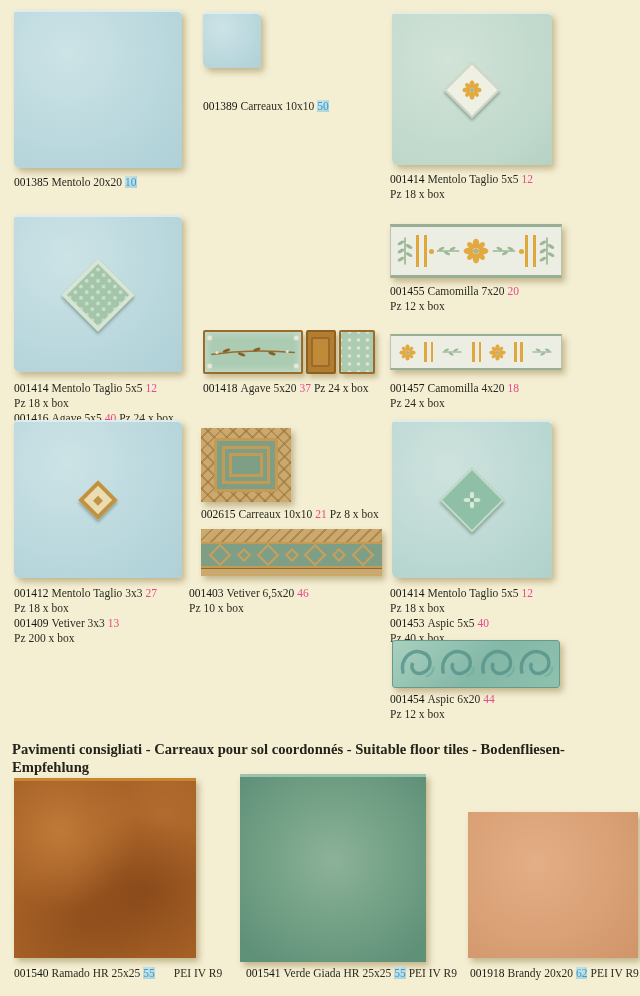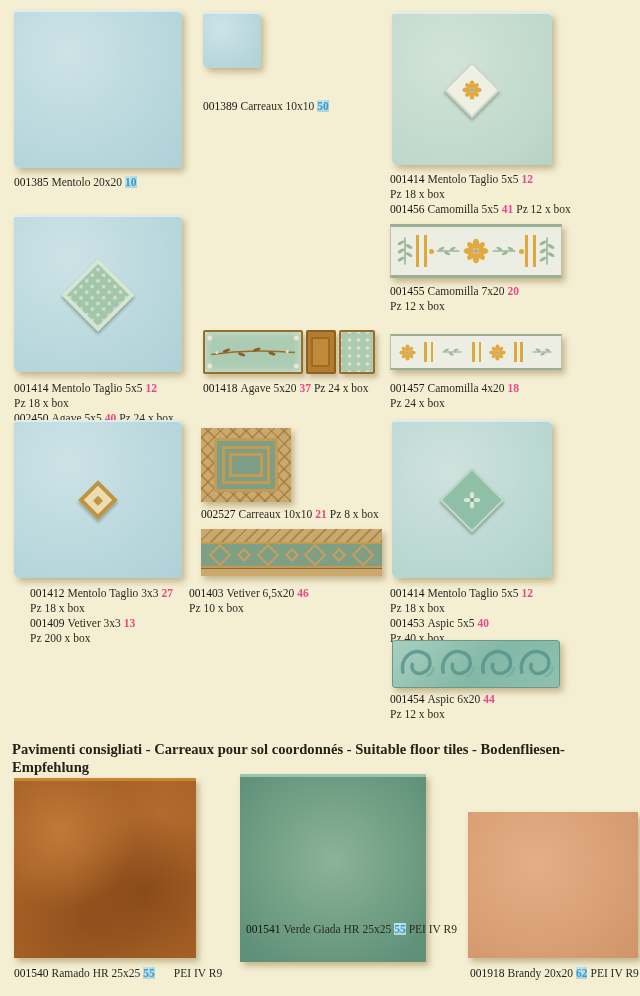--- a/index.html
+++ b/index.html
@@ -7,21 +7,21 @@
     width:640px;height:996px;position:relative;overflow:hidden;
     background:#f4eed3;
     font-family:"Liberation Serif","DejaVu Serif",serif;
     color:#2a2a20;
   }
   .abs{position:absolute}
   
   .lblk{font-size:11.5px;line-height:15px;white-space:nowrap}
   .ln span{margin-right:3px}
   .code{font-weight:normal;color:#14140e}
-  .price{font-weight:bold}
+  .price{font-weight:normal}
   .price.blue{color:#2b9fd8}
   .price.pink{color:#e9488a}
   .gap{margin-left:16px !important}
   .heading{
     left:12px;top:740px;width:626px;
     font-size:14.6px;font-weight:bold;color:#23231a;line-height:18px;
   }
   
   .tile{box-shadow:3px 4px 6px rgba(135,115,55,.45);box-sizing:border-box}
   .flat{display:flex;align-items:center;justify-content:center;border-radius:3px 5px 4px 6px;border-top:2px solid rgba(255,255,255,.55)}
@@ -203,23 +203,20 @@
         <use href="#sym-flower"></use>
       </svg>
   </div>
 </div>
 
 <div class="abs lblk" style="left:390px;top:172px">
   <div class="ln">
     <span class="code">001414</span><span>Mentolo Taglio 5x5</span><span class="price pink">12</span>
   </div>
   <div class="ln"><span>Pz 18 x box</span></div>
-  <div class="ln">
-    <span class="code">001456</span><span>Camomilla 5x5</span><span class="price pink">41</span><span>Pz 12 x box</span>
-  </div>
 </div>
 
 <div class="abs tile c720">
   <svg class="sprig">
       <use href="#sym-sprig"></use>
     </svg>
   <span class="ybars"></span>
   <span class="odot"></span>
   <svg class="frond">
       <use href="#sym-frond"></use>
@@ -247,21 +244,21 @@
 <div class="abs tile flat blue t-mtagave">
   <div class="dia dia-agave"></div>
 </div>
 
 <div class="abs lblk" style="left:14px;top:381px">
   <div class="ln">
     <span class="code">001414</span><span>Mentolo Taglio 5x5</span><span class="price pink">12</span>
   </div>
   <div class="ln"><span>Pz 18 x box</span></div>
   <div class="ln">
-    <span class="code">002450</span><span>Agave 5x5</span><span class="price pink">40</span><span>Pz 24 x box</span>
+    <span class="code">001416</span><span>Agave 5x5</span><span class="price pink">40</span><span>Pz 24 x box</span>
   </div>
 </div>
 
 <div class="abs a520">
   <div class="a-panel">
     <svg class="branch">
         <use href="#sym-branch"></use>
       </svg>
   </div>
   <div class="a-block">
@@ -300,42 +297,42 @@
   </div>
   <div class="ln"><span>Pz 24 x box</span></div>
 </div>
 
 <div class="abs tile flat blue t-mtgold">
   <div class="dia dia-gold">
       <div class="dia-gold-in"></div>
     </div>
 </div>
 
-<div class="abs lblk" style="left:30px;top:586px">
+<div class="abs lblk" style="left:14px;top:586px">
   <div class="ln">
     <span class="code">001412</span><span>Mentolo Taglio 3x3</span><span class="price pink">27</span>
   </div>
   <div class="ln"><span>Pz 18 x box</span></div>
   <div class="ln">
     <span class="code">001409</span><span>Vetiver 3x3</span><span class="price pink">13</span>
   </div>
   <div class="ln"><span>Pz 200 x box</span></div>
 </div>
 
 <div class="abs tile v10">
   <div class="v10-a">
     <div class="v10-b">
       <div class="v10-c"></div>
     </div>
   </div>
 </div>
 
 <div class="abs lblk" style="left:201px;top:507px">
   <div class="ln">
-    <span class="code">002527</span><span>Carreaux 10x10</span><span class="price pink">21</span><span>Pz 8 x box</span>
+    <span class="code">002615</span><span>Carreaux 10x10</span><span class="price pink">21</span><span>Pz 8 x box</span>
   </div>
 </div>
 
 <div class="abs tile v65">
   <div class="v65-top"></div>
   <div class="v65-mid">
     <span class="dm"></span>
     <span class="dm sm"></span>
     <span class="dm"></span>
     <span class="dm sm"></span>
@@ -393,21 +390,21 @@
 <div class="abs tile f-ramado"></div>
 <div class="abs tile f-verde"></div>
 <div class="abs tile f-brandy"></div>
 
 <div class="abs lblk" style="left:14px;top:966px">
   <div class="ln">
     <span class="code">001540</span><span>Ramado HR 25x25</span><span class="price blue">55</span><span class="gap">PEI IV R9</span>
   </div>
 </div>
 
-<div class="abs lblk" style="left:246px;top:922px">
+<div class="abs lblk" style="left:246px;top:966px">
   <div class="ln">
     <span class="code">001541</span><span>Verde Giada HR 25x25</span><span class="price blue">55</span><span>PEI IV R9</span>
   </div>
 </div>
 
 <div class="abs lblk" style="left:470px;top:966px">
   <div class="ln">
     <span class="code">001918</span><span>Brandy 20x20</span><span class="price blue">62</span><span>PEI IV R9</span>
   </div>
 </div>

